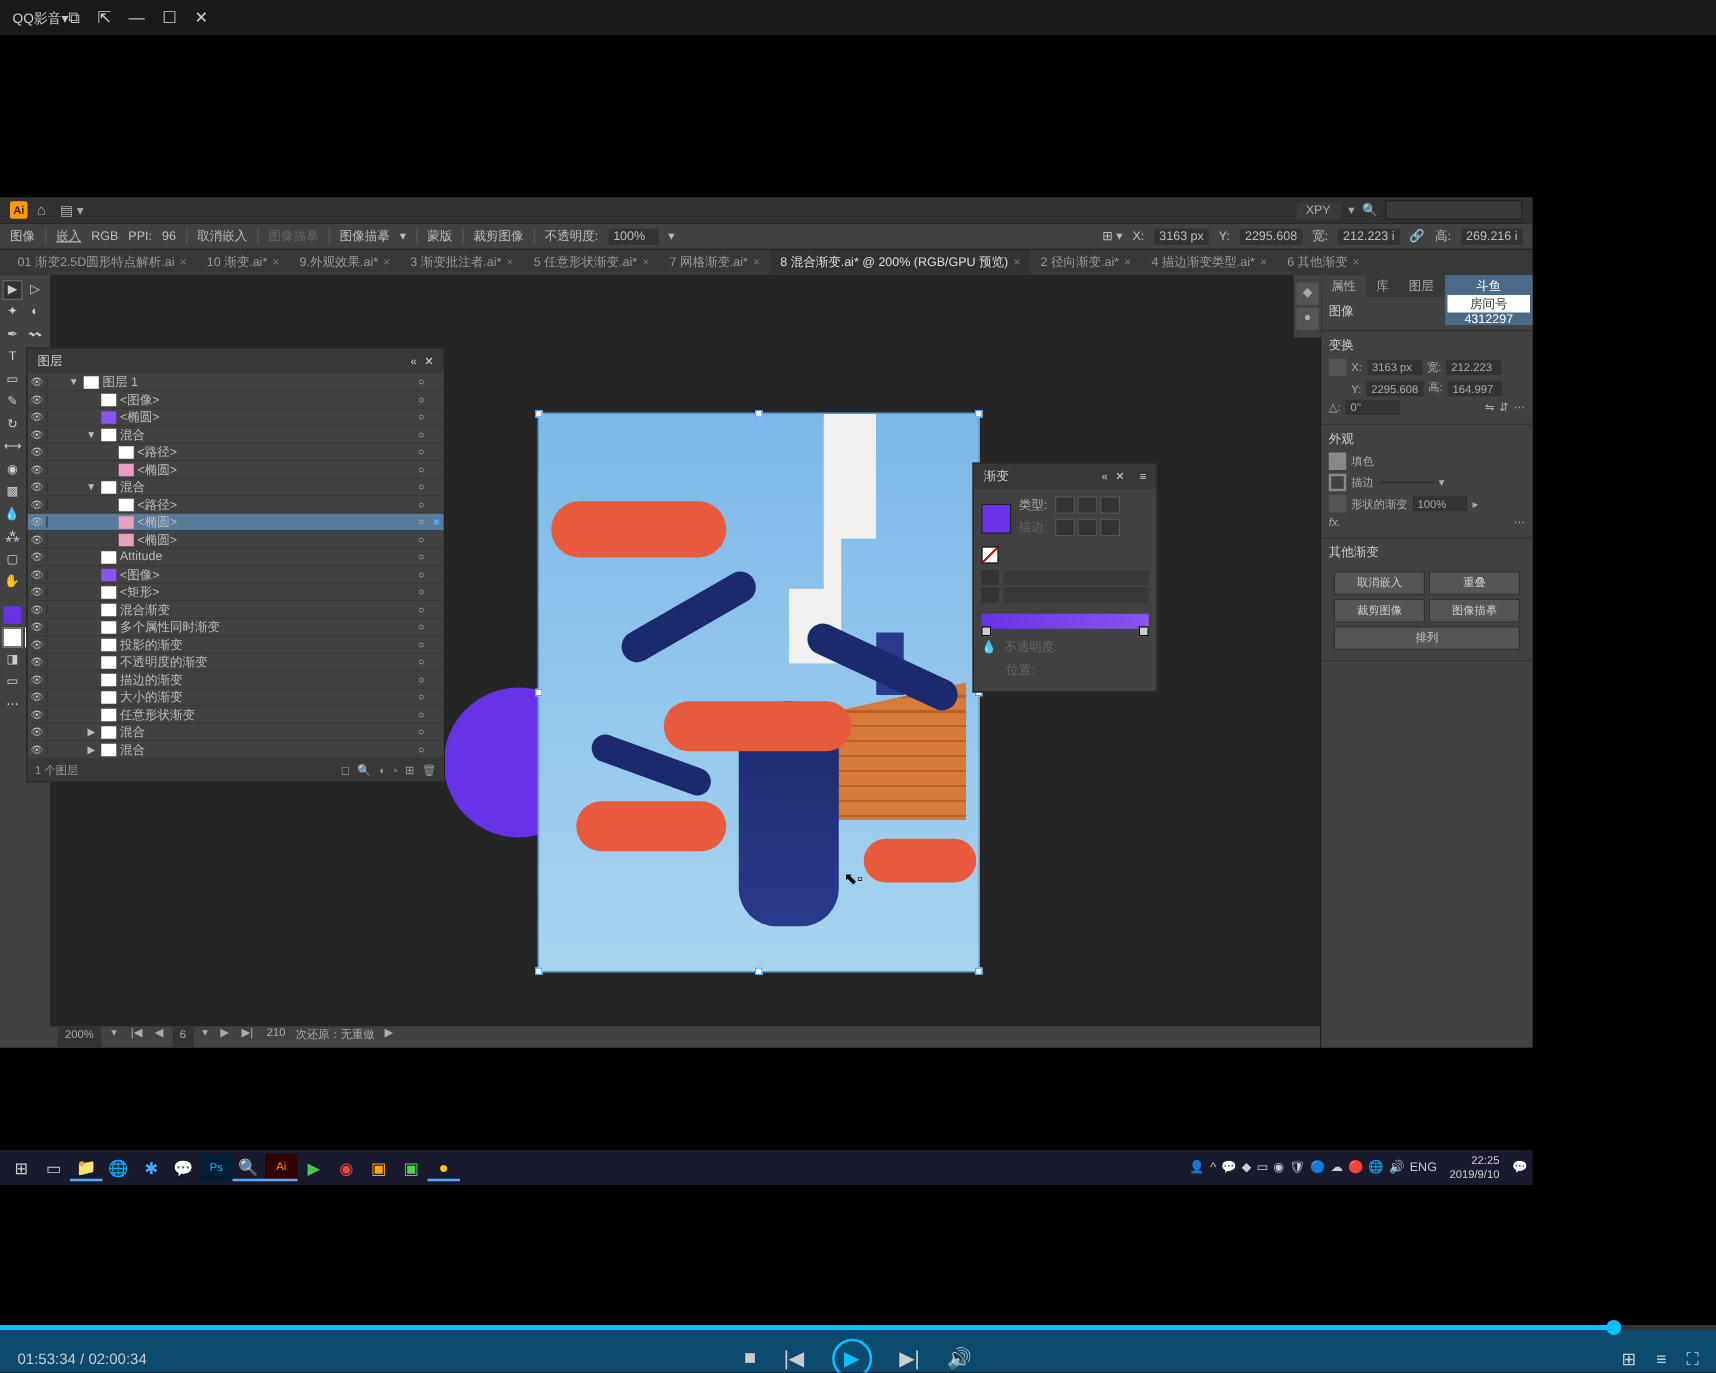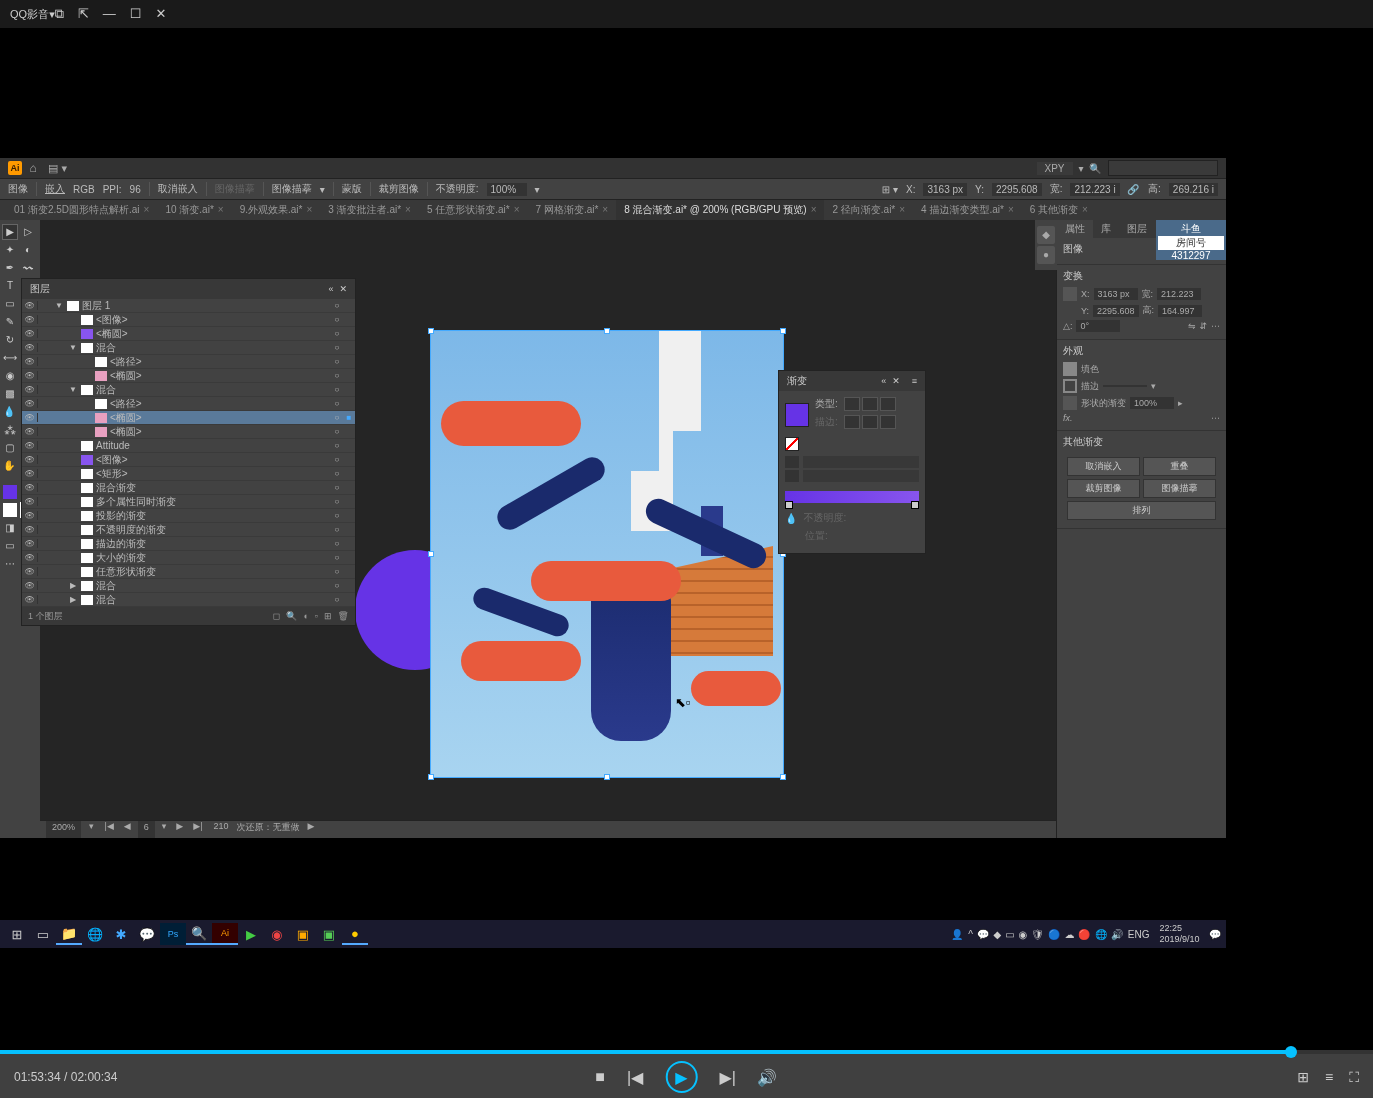--- a/index.html
+++ b/index.html
@@ -101,22 +101,22 @@
 .quick-buttons button{background:#555;border:1px solid #333;color:#ccc;font-size:9px;padding:2px;cursor:pointer}
 .quick-buttons button.wide{grid-column:1/3}
 .watermark{position:absolute;top:0;right:0;width:70px;height:40px;background:#4a6a8a;color:#fff;font-size:10px;text-align:center;padding:2px;z-index:20}
 .ai-statusbar{position:absolute;bottom:0;left:40px;right:170px;height:18px;background:#424242;display:flex;padding:0 6px;font-size:9px;gap:8px;border-top:1px solid #222}
 .ai-statusbar .nav{display:flex;gap:4px}
 .ai-statusbar .nav span{padding:0 3px}
 .taskbar{position:absolute;bottom:0;left:0;width:1226px;height:28px;background:#1a1a2e;display:flex;align-items:center;padding:0 4px;z-index:5}
 .taskbar .tb-icon{width:26px;height:22px;display:flex;align-items:center;justify-content:center;font-size:13px;color:#ccc}
 .taskbar .tb-icon.active{border-bottom:2px solid #5af}
 .taskbar .tray{margin-left:auto;display:flex;align-items:center;gap:4px;font-size:10px;color:#ccc}
-.taskbar .clock{text-align:left;font-size:9px;line-height:11px;padding:0 6px}
-.player-controls{position:absolute;bottom:0;left:0;right:0;height:48px;background:#404040}
+.taskbar .clock{text-align:right;font-size:9px;line-height:11px;padding:0 6px}
+.player-controls{position:absolute;bottom:0;left:0;right:0;height:38px;background:#0c4a6e}
 .progress{height:4px;background:#333;position:relative}
 .progress .fill{height:100%;width:94%;background:#06c1ff;position:relative}
 .progress .fill::after{content:"";position:absolute;right:-6px;top:-4px;width:12px;height:12px;background:#06c1ff;border-radius:50%}
 .ctrl-bar{height:46px;display:flex;align-items:center;padding:0 14px;color:#ccc}
 .ctrl-bar .time{font-size:12px}
 .ctrl-bar .center{position:absolute;left:50%;transform:translateX(-50%);display:flex;align-items:center;gap:22px}
 .ctrl-bar .center span{font-size:16px;cursor:pointer}
 .ctrl-bar .play{width:32px;height:32px;border:2px solid #06c1ff;border-radius:50%;color:#06c1ff;display:flex;align-items:center;justify-content:center}
 .ctrl-bar .right{margin-left:auto;display:flex;gap:16px;font-size:14px}
 .cursor{position:absolute;top:475px;left:635px;font-size:13px;color:#000;z-index:15;pointer-events:none}

